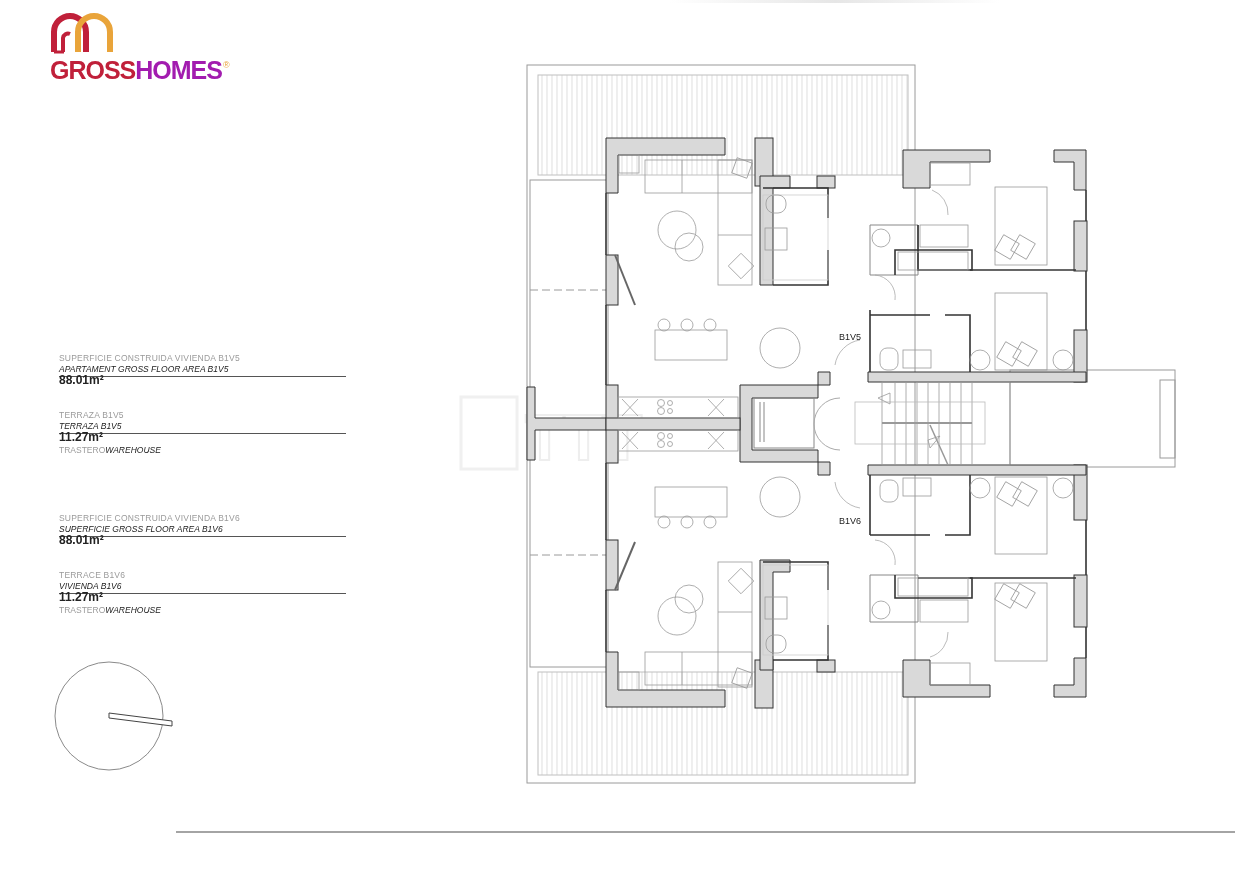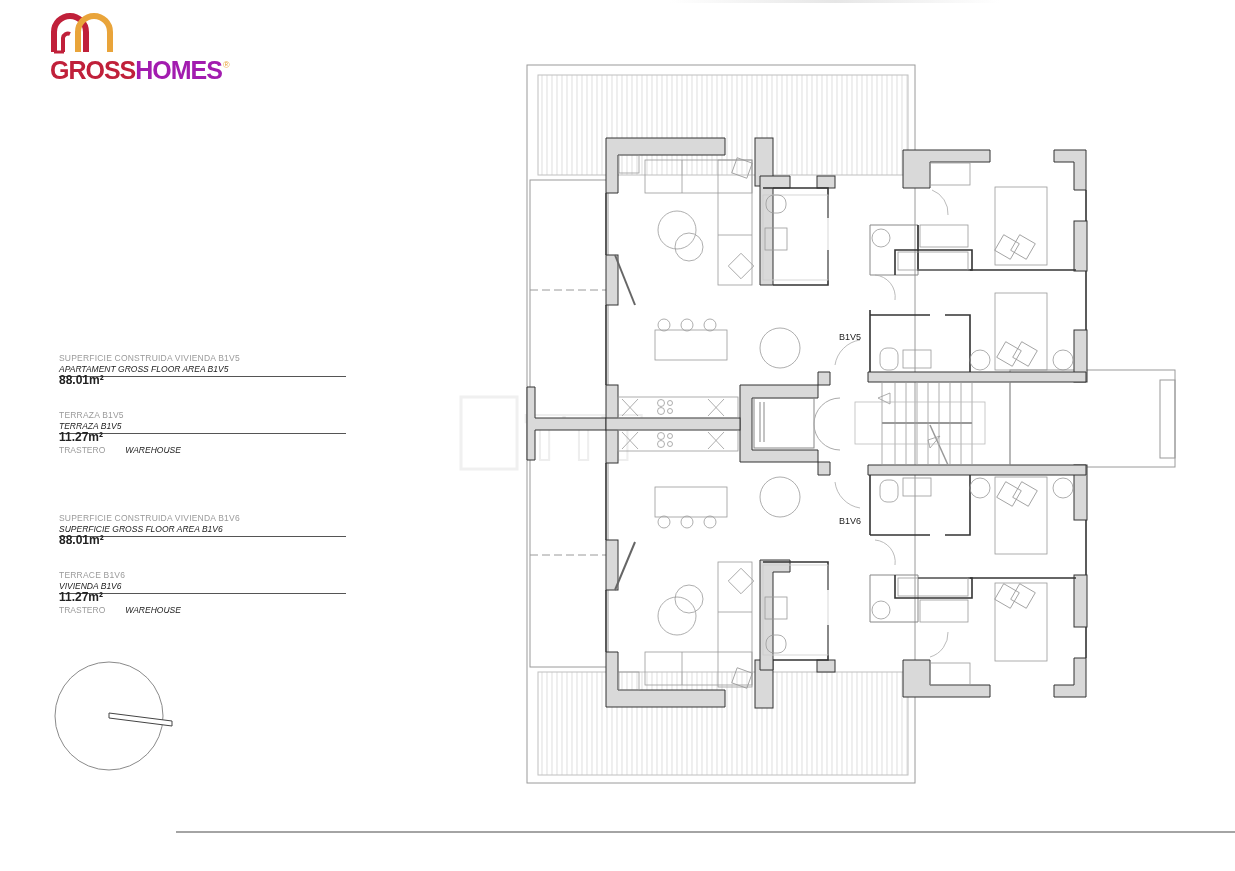--- a/index.html
+++ b/index.html
@@ -8,21 +8,21 @@
   .logo-word { position:absolute; left:0; top:44px; font-family:"Liberation Sans", sans-serif; font-weight:bold; font-size:25px; letter-spacing:-1px; white-space:nowrap; }
   .logo-word .spain { color:#c0203a; }
   .logo-word .homes { color:#a21caf; }
   .logo-word .reg { color:#e9a43a; font-size:9px; vertical-align:top; position:relative; top:4px; margin-left:1px; font-weight:normal; }
   .legend { position:absolute; left:59px; width:287px; font-size:8.5px; color:#222; }
   .legend .es { color:#9a9a9a; letter-spacing:0.2px; height:11px; line-height:11px;margin-top:12px; }
   .legend .row { display:flex; justify-content:space-between; border-bottom:1px solid #555; height:11px; line-height:11px; padding-bottom:1px;flex-direction:column; }
   .legend .en { font-style:italic; }
   .legend .val { font-weight:bold; font-size:12px; }
   .legend .store { margin-top:11px; color:#9a9a9a; }
-  .legend .store i { color:#222; margin-left:20px; }
+  .legend .store i { color:#222; margin-left:0; }
   .footer-line { position:absolute; left:176px; top:831px; width:1059px; height:2px; background:#a4a4a4; }
   .top-smudge { position:absolute; left:670px; top:0; width:330px; height:3px; background:linear-gradient(to right, #ffffff, #e6e6e6, #ffffff); }
   .compass { position:absolute; left:54px; top:661px; }
   .plan { position:absolute; left:0; top:0; }
   .unit-label { font-family:"Liberation Sans", sans-serif; font-size:9px; fill:#222; }
   .watermark { font-family:"Liberation Sans", sans-serif; font-size:64px; font-weight:bold; fill:none; stroke:#eeeeee; stroke-width:2; }
 </style>
 </head>
 <body>
 

